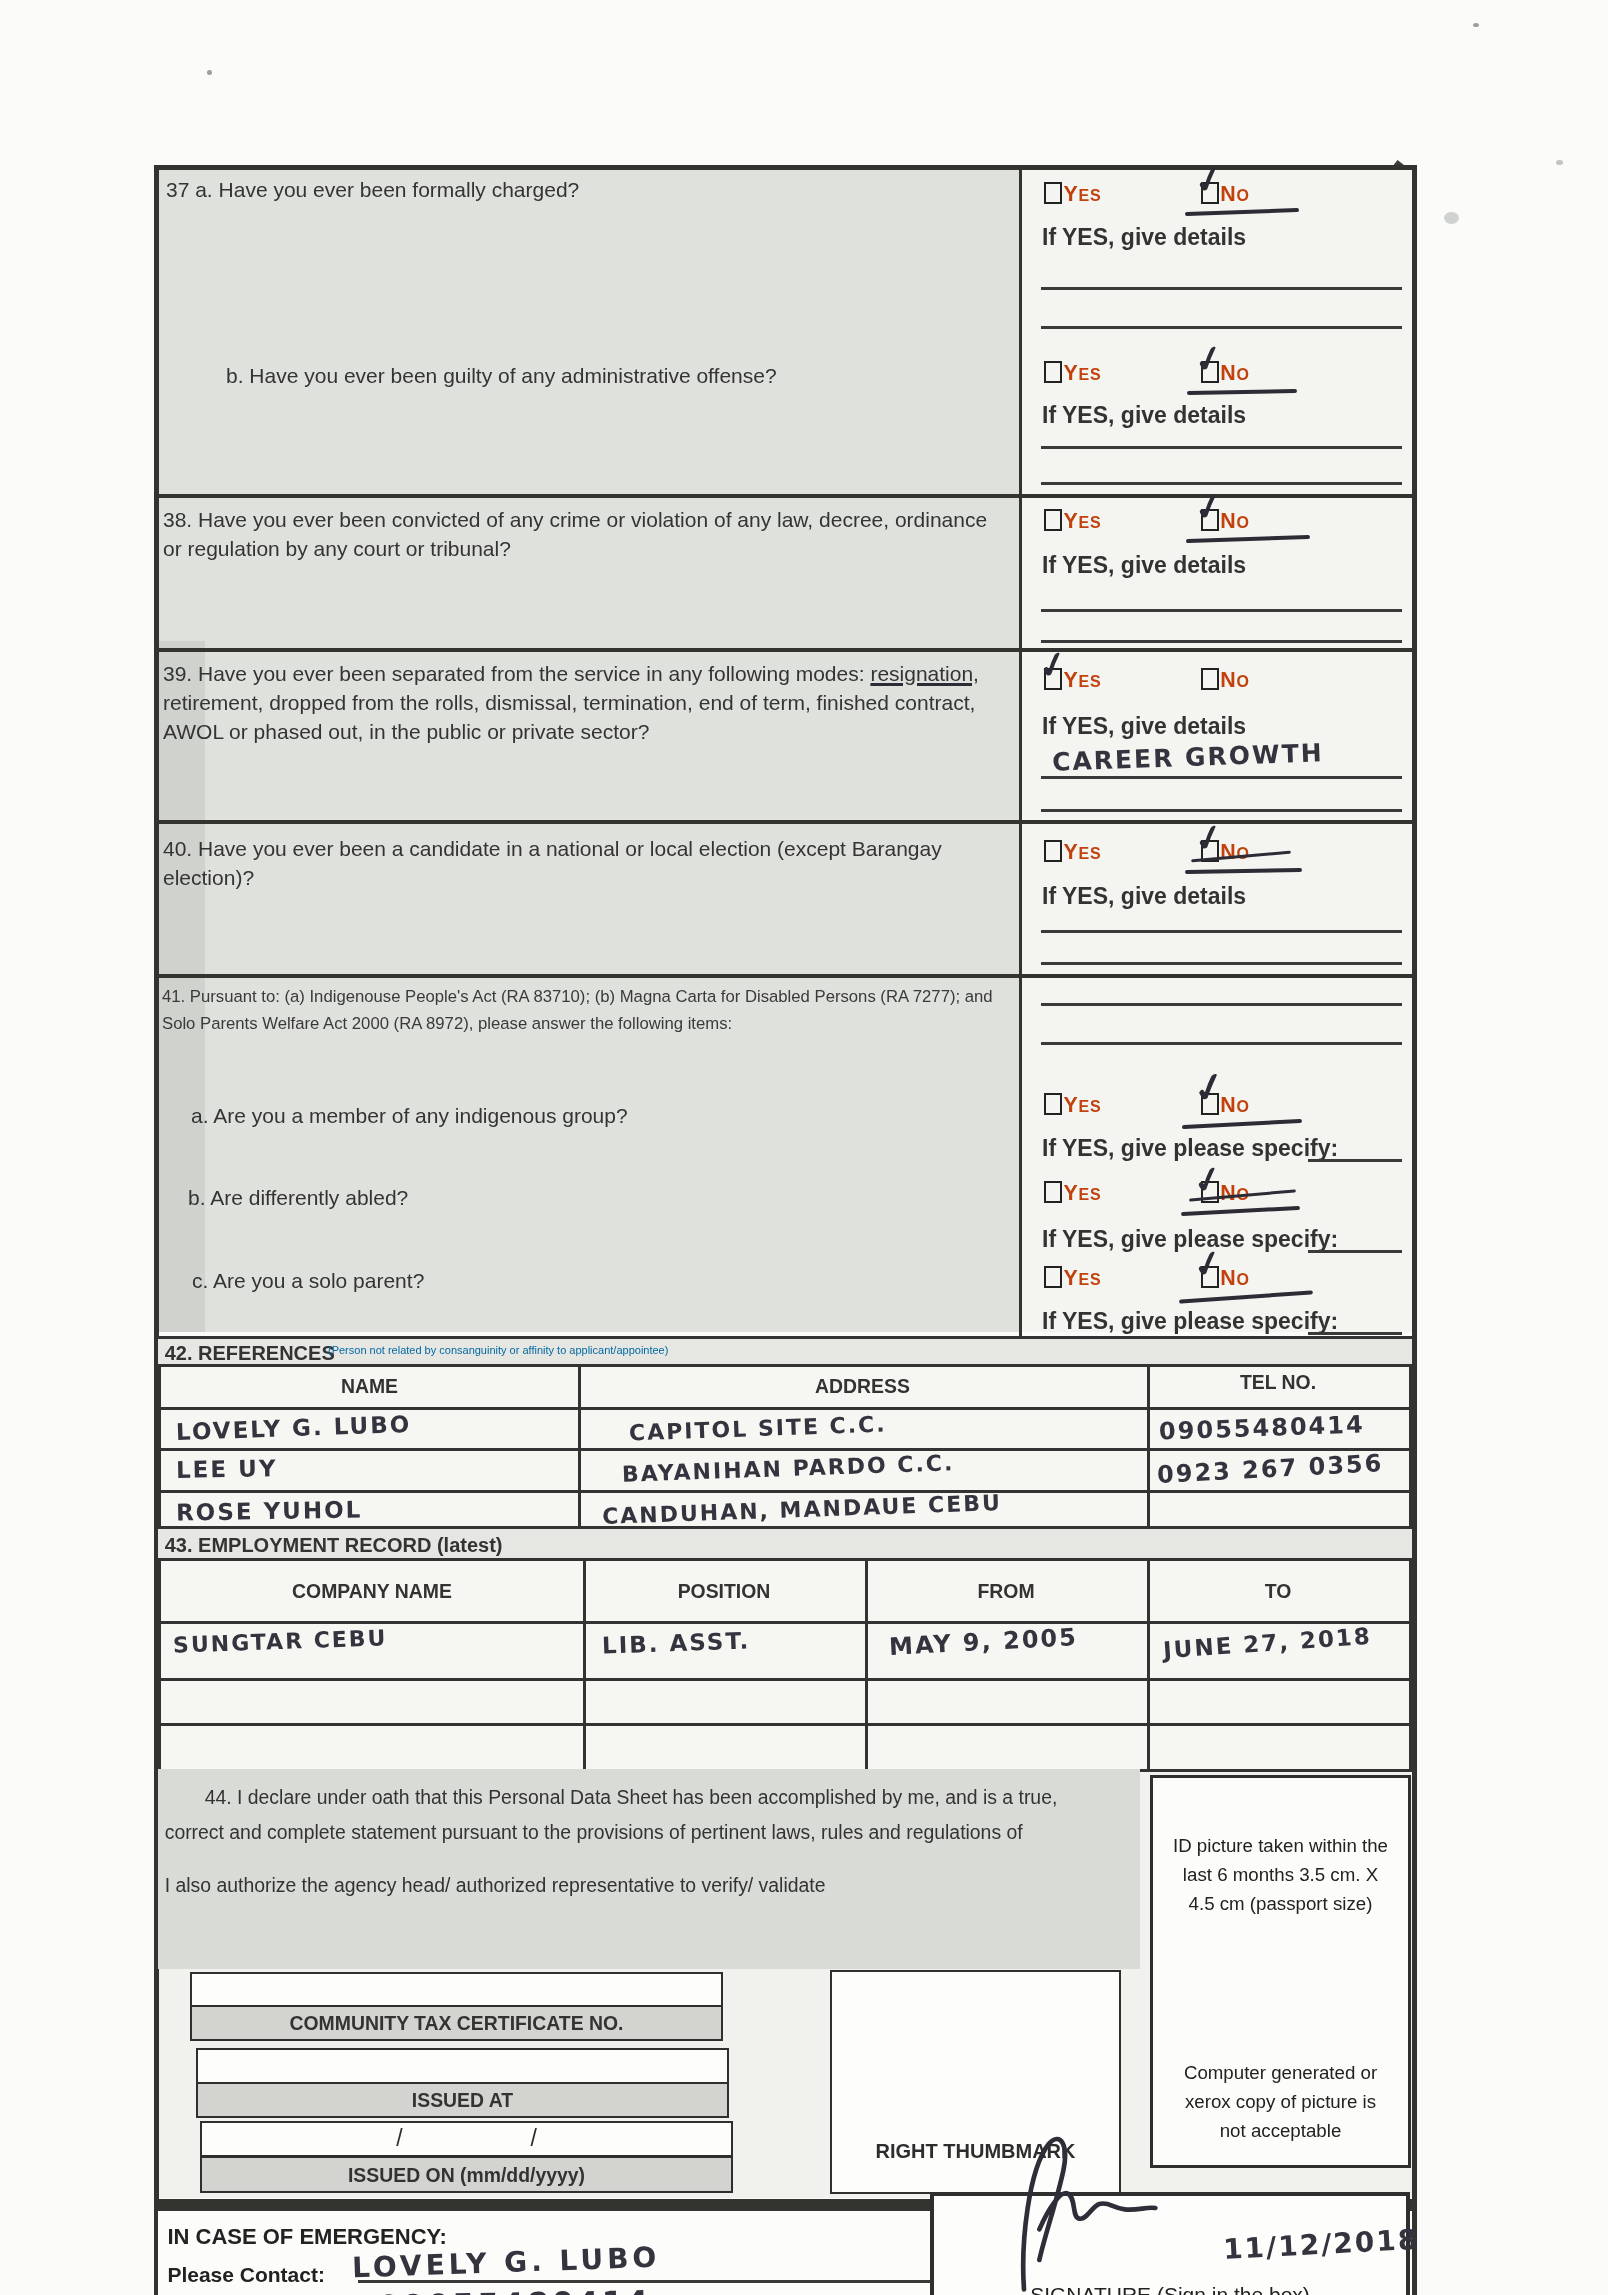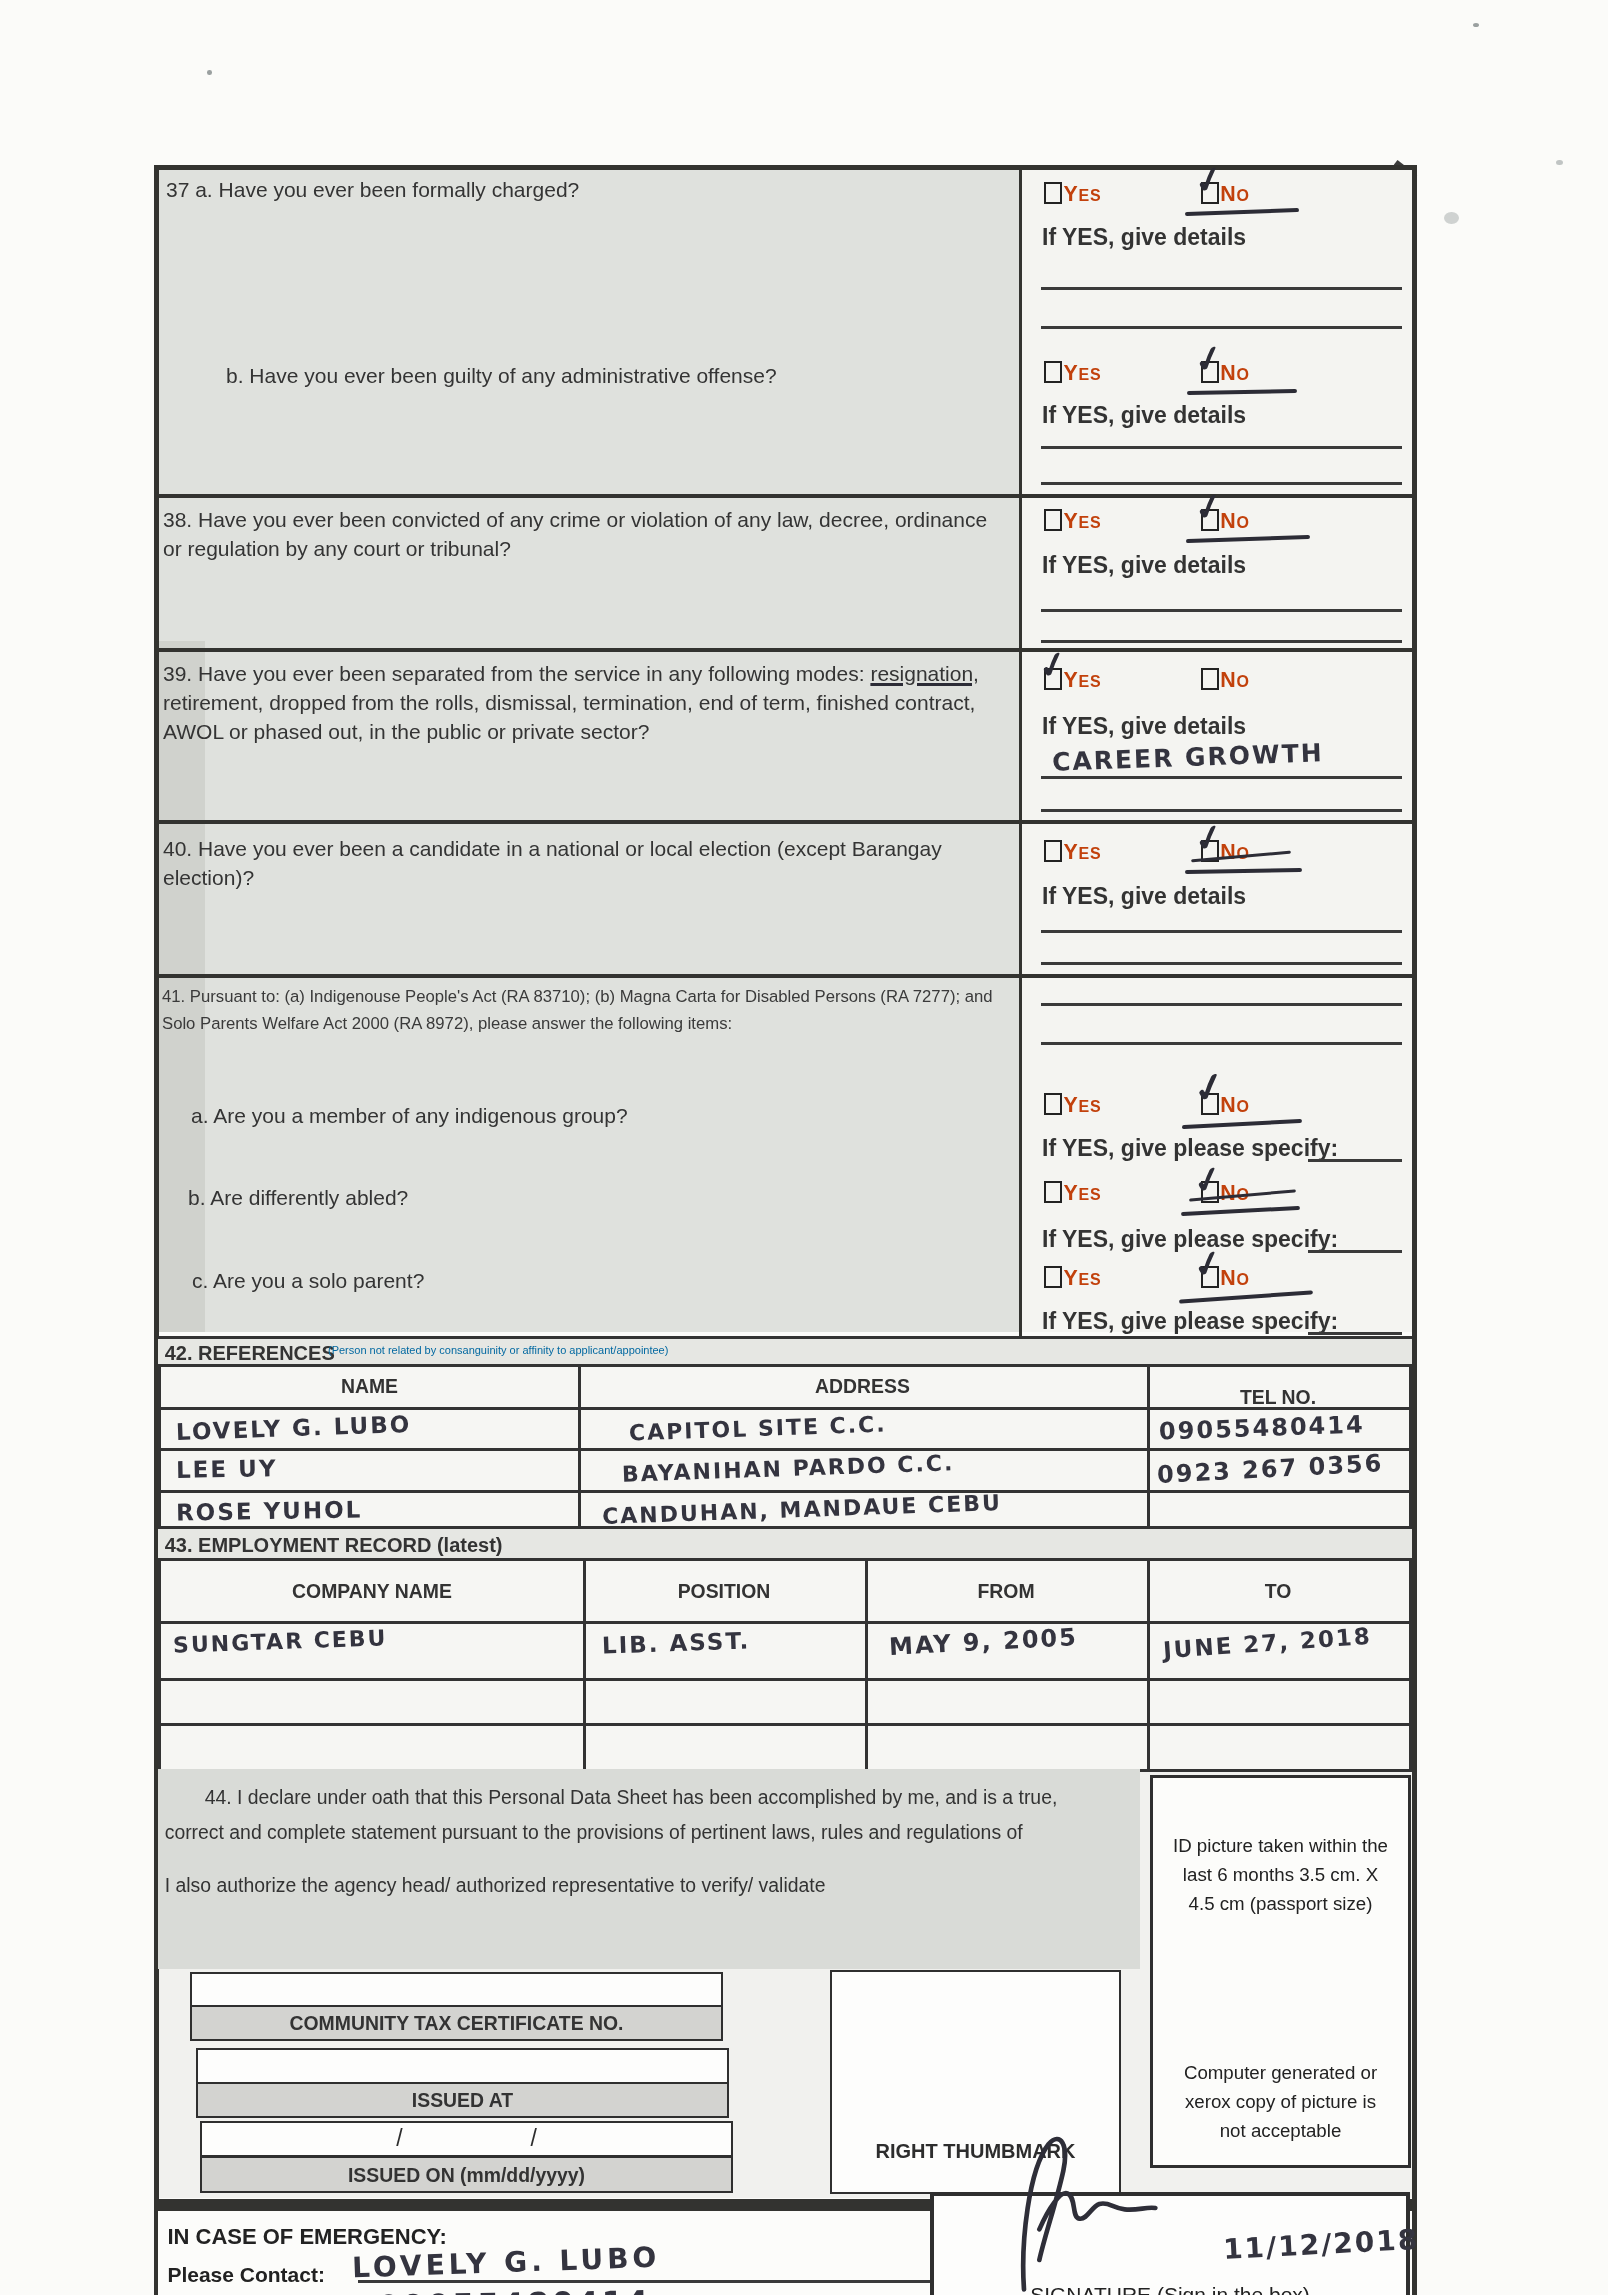--- a/index.html
+++ b/index.html
@@ -188,21 +188,21 @@
   <span class="secnote" style="position:absolute;left:170px;top:5.3px;">(Person not related by consanguinity or affinity to applicant/appointee)</span>
 </div>
 <div class="abs tbl" style="left:158px;top:1364px;width:1248px;height:162px;">
   <div class="vline" style="left:417px;"></div>
   <div class="vline" style="left:986px;"></div>
   <div class="hline" style="top:40px;"></div>
   <div class="hline" style="top:81px;"></div>
   <div class="hline" style="top:123px;"></div>
   <div class="th abs" style="left:0;top:8px;width:417px;">NAME</div>
   <div class="th abs" style="left:417px;top:8px;width:569px;">ADDRESS</div>
-  <div class="th abs" style="left:986px;top:19px;width:262px;">TEL NO.</div>
+  <div class="th abs" style="left:986px;top:4px;width:262px;">TEL NO.</div>
 
   <div class="hand abs" style="left:14.7px;top:48px;font-size:23px;transform:rotate(-2deg);">LOVELY G. LUBO</div>
   <div class="hand abs" style="left:468px;top:49px;font-size:22px;transform:rotate(-2deg);">CAPITOL SITE C.C.</div>
   <div class="hand abs" style="left:998px;top:47px;font-size:24px;transform:rotate(-2deg);">09055480414</div>
 
   <div class="hand abs" style="left:14.7px;top:89px;font-size:23px;transform:rotate(-1deg);">LEE UY</div>
   <div class="hand abs" style="left:461px;top:89px;font-size:22px;transform:rotate(-2deg);">BAYANIHAN PARDO C.C.</div>
   <div class="hand abs" style="left:996px;top:88px;font-size:24px;transform:rotate(-3deg);">0923 267 0356</div>
 
   <div class="hand abs" style="left:14.7px;top:131px;font-size:23px;transform:rotate(-1deg);">ROSE YUHOL</div>

